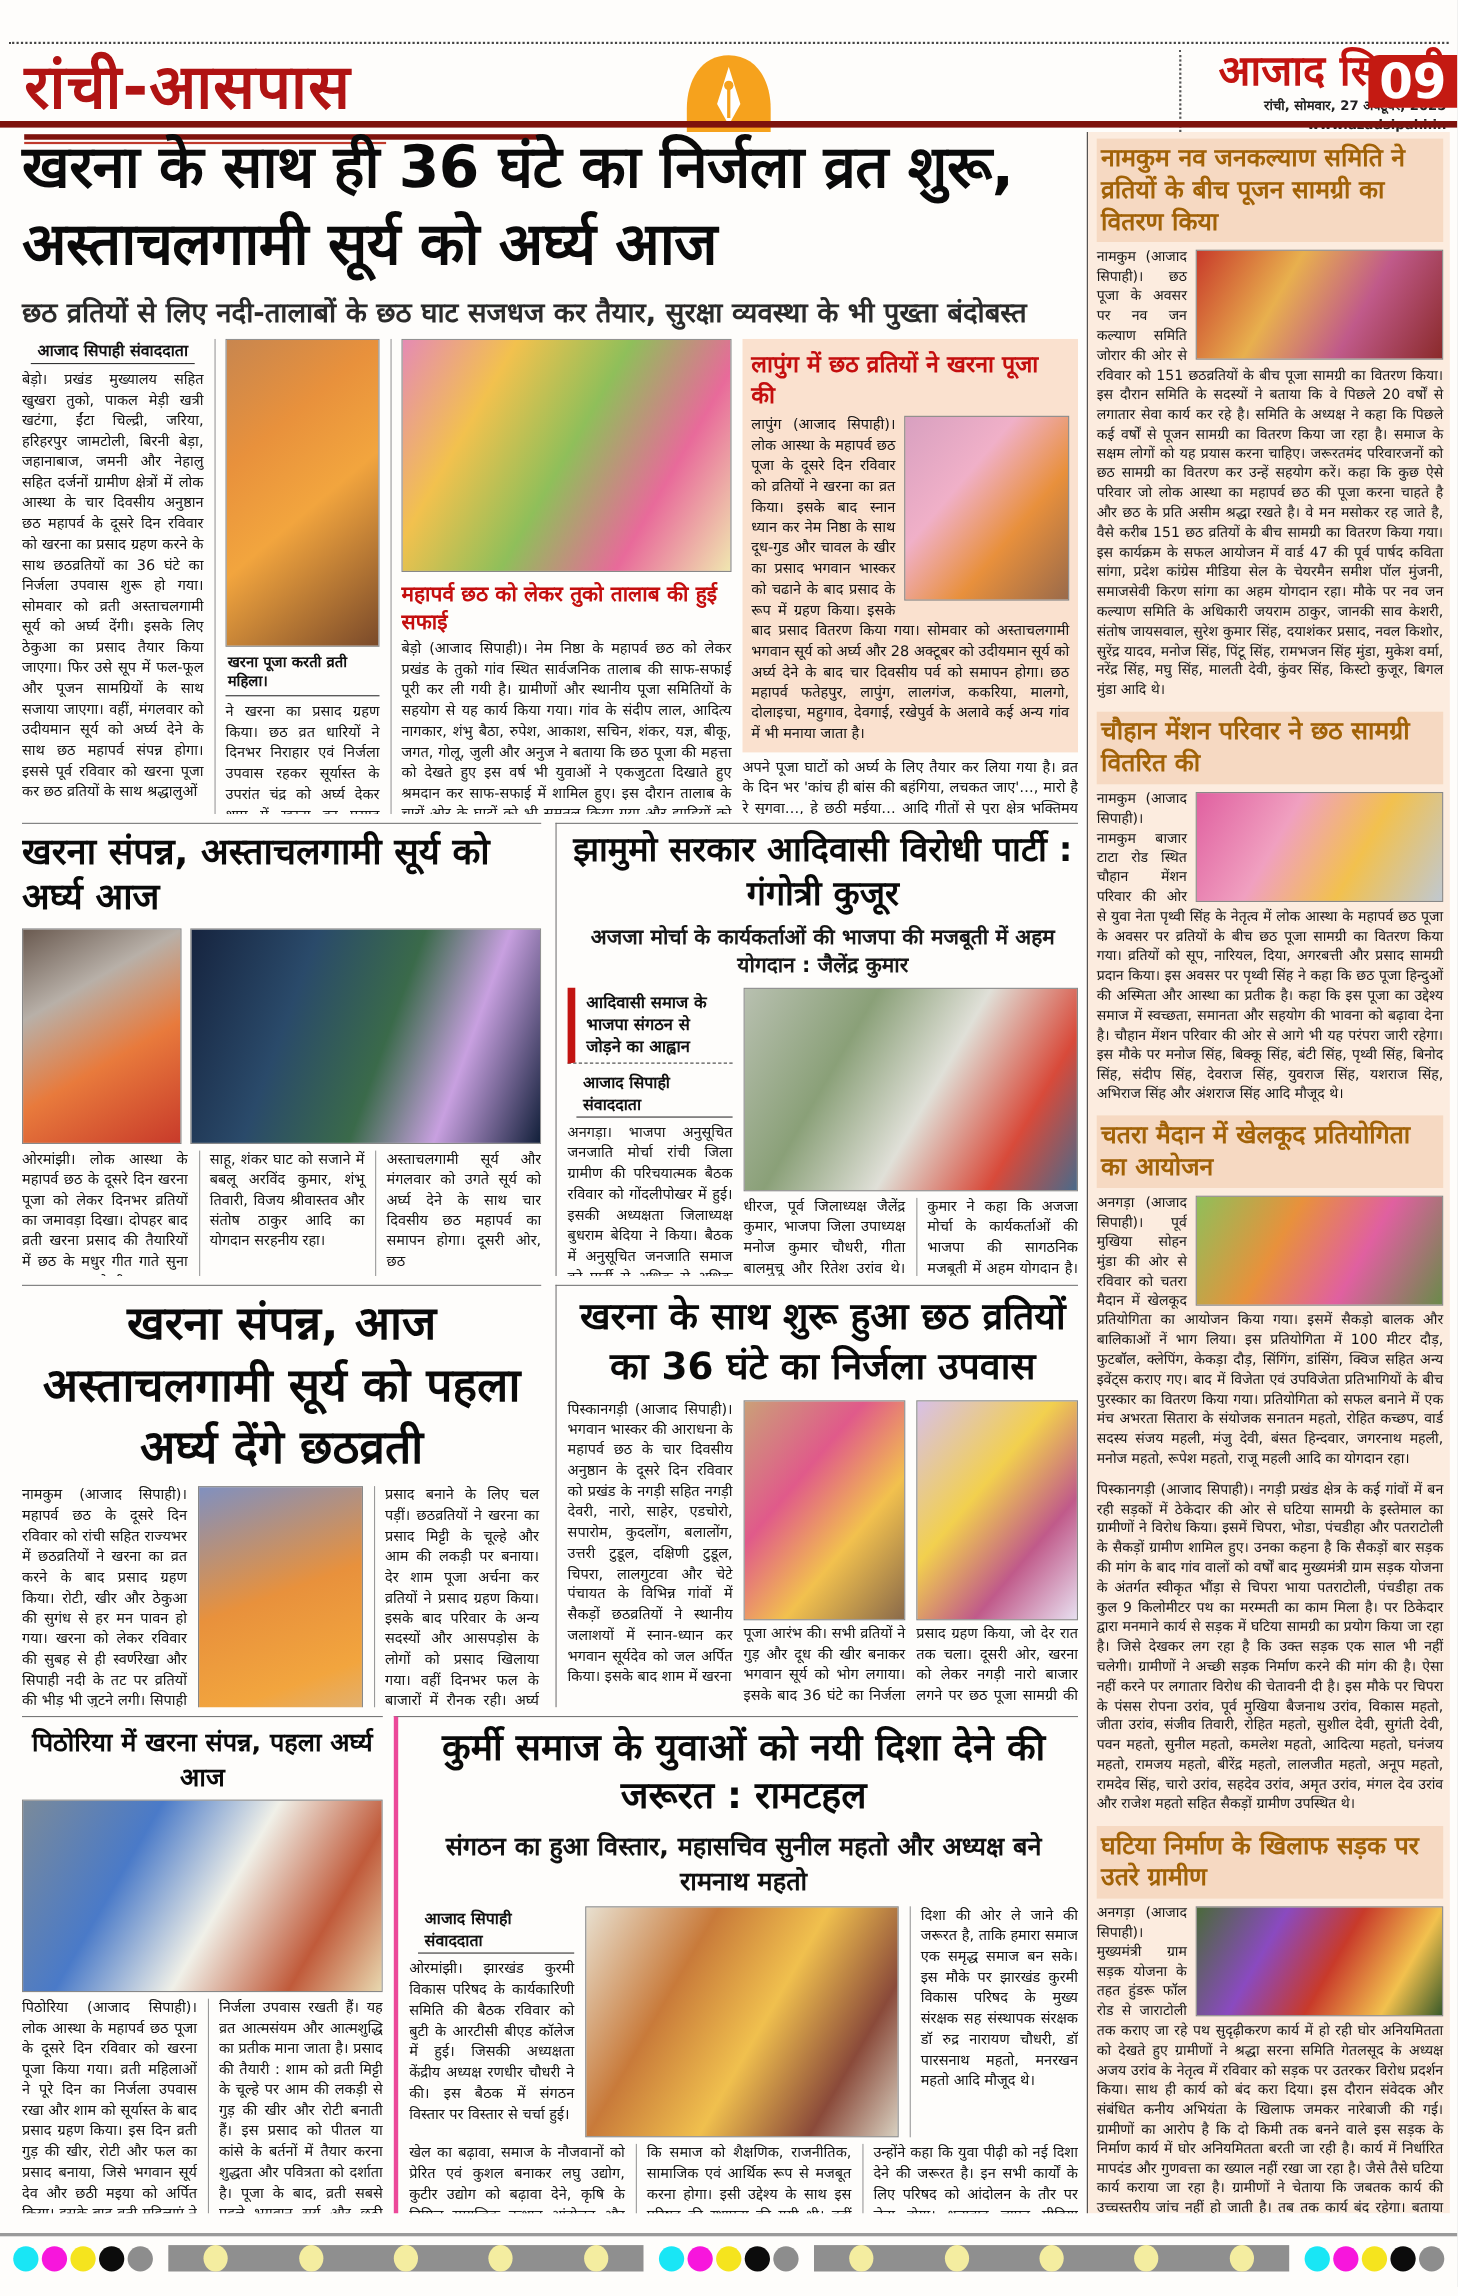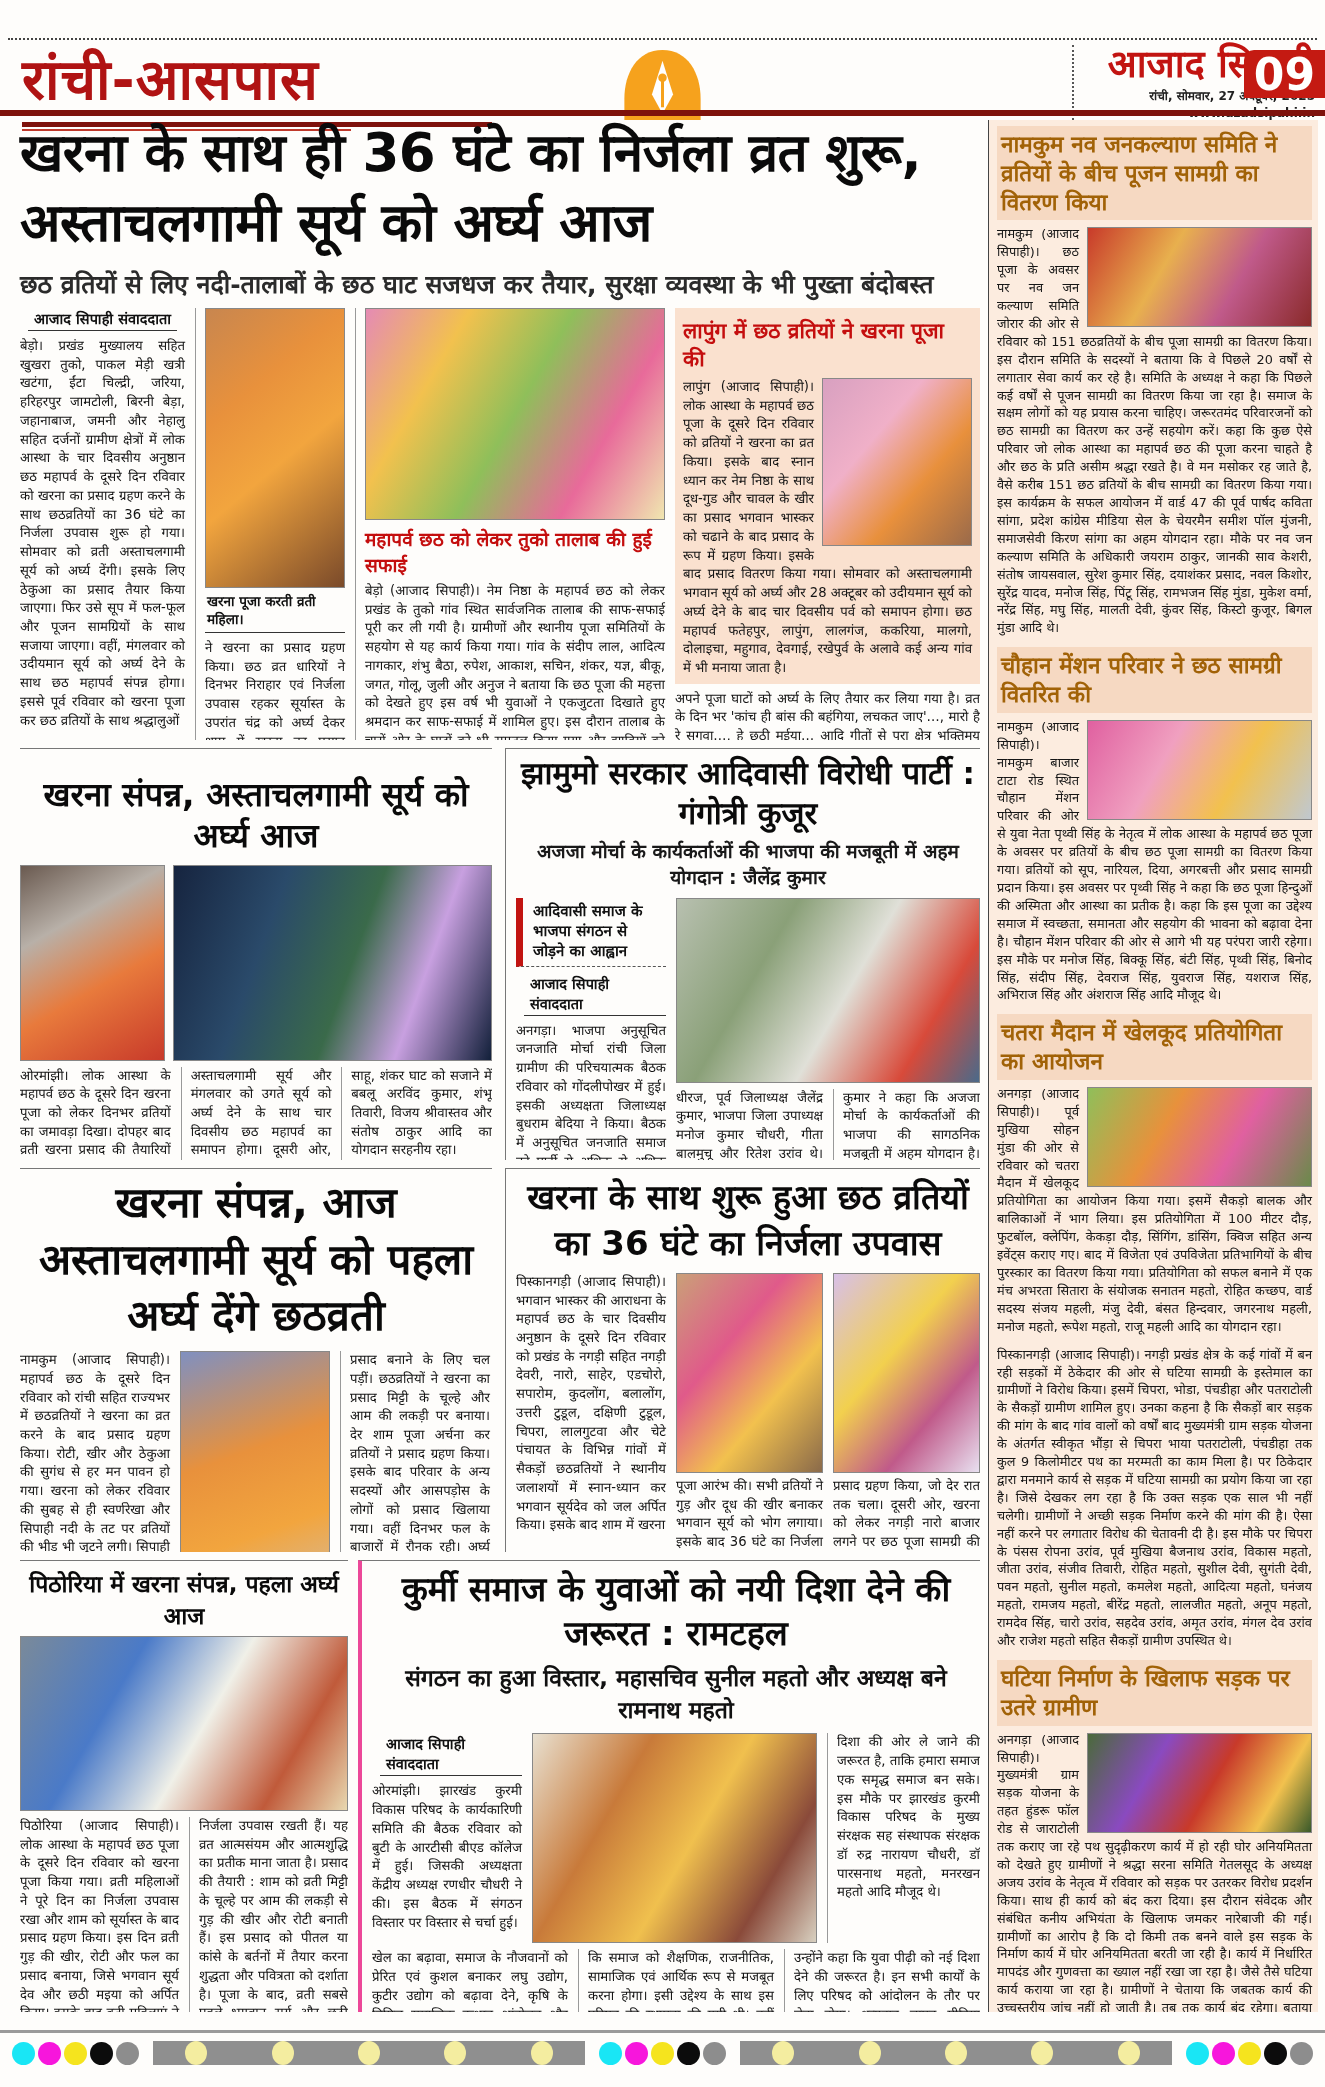--- a/index.html
+++ b/index.html
@@ -33,21 +33,21 @@
                  font-weight:800;color:#0a0a0a;letter-spacing:-.5px;}
   .lead-subhead{position:absolute;left:20px;top:266px;width:958px;font-size:25px;font-weight:700;color:#2b2b2b;}
   .row1{position:absolute;left:20px;top:308px;width:960px;height:432px;display:grid;
         grid-template-columns:165px 150px 310px 305px;column-gap:10px;overflow:hidden;}
   .lapung-box{background:#fae1cf;padding:8px 8px 6px 8px;}
   .lapung-box .hd{font-size:21px;font-weight:800;color:#c40e0e;margin-bottom:6px;}
   .tuko-hd{font-size:19px;font-weight:800;color:#c40e0e;margin:6px 0 4px 0;}
   
   .sec-hd{font-weight:800;color:#0a0a0a;}
   .row2L{position:absolute;left:20px;top:748px;width:472px;height:412px;overflow:hidden;border-top:1px solid #777;padding-top:4px;}
-  .row2L .sec-hd{font-size:33px;text-align:center;line-height:1.25;margin-top:21px;}
+  .row2L .sec-hd{font-size:33px;line-height:1.25;}
   .row2R{position:absolute;left:505px;top:748px;width:475px;height:412px;overflow:hidden;border-top:1px solid #777;border-left:1px solid #777;padding:4px 0 0 10px;}
   .row2R .sec-hd{font-size:31px;text-align:center;line-height:1.3;}
   .row2R .subhd{font-size:19px;font-weight:800;text-align:center;margin:4px 0 8px 0;color:#191919;}
   .quotebox{border-left:7px solid #c21411;padding:2px 4px 6px 10px;font-weight:800;font-size:15px;
             border-bottom:1px dashed #555;margin-bottom:6px;}
   .row3L{position:absolute;left:20px;top:1168px;width:472px;height:384px;overflow:hidden;border-top:1px solid #777;padding-top:6px;}
   .row3L .sec-hd{font-size:42px;text-align:center;line-height:1.35;}
   .row3R{position:absolute;left:505px;top:1168px;width:475px;height:384px;overflow:hidden;border-top:1px solid #777;border-left:1px solid #777;padding:6px 0 0 10px;}
   .row3R .sec-hd{font-size:34px;text-align:center;line-height:1.35;}
   .row4L{position:absolute;left:20px;top:1560px;width:328px;height:452px;overflow:hidden;border-top:1px solid #777;padding-top:6px;}
@@ -151,22 +151,22 @@
   </div>
 
   <div class="row2L">
     <div class="sec-hd">खरना संपन्न, अस्ताचलगामी सूर्य को अर्घ्य आज</div>
     <div style="display:grid;grid-template-columns:145px 1fr;column-gap:8px;margin-top:8px;">
       <div class="photo ph4"></div>
       <div class="photo ph5"></div>
     </div>
     <div class="cols3">
       <div class="body-txt">ओरमांझी। लोक आस्था के महापर्व छठ के दूसरे दिन खरना पूजा को लेकर दिनभर व्रतियों का जमावड़ा दिखा। दोपहर बाद व्रती खरना प्रसाद की तैयारियों में छठ के मधुर गीत गाते सुना गया। शाम ढलते ही खरना पूजा की तैयारी</div>
+      <div class="body-txt vr">साहू, शंकर घाट को सजाने में बबलू अरविंद कुमार, शंभू तिवारी, विजय श्रीवास्तव और संतोष ठाकुर आदि का योगदान सरहनीय रहा।</div>
       <div class="body-txt vr">अस्ताचलगामी सूर्य और मंगलवार को उगते सूर्य को अर्घ्य देने के साथ चार दिवसीय छठ महापर्व का समापन होगा। दूसरी ओर, छठ</div>
-      <div class="body-txt vr">साहू, शंकर घाट को सजाने में बबलू अरविंद कुमार, शंभू तिवारी, विजय श्रीवास्तव और संतोष ठाकुर आदि का योगदान सरहनीय रहा।</div>
     </div>
   </div>
 
   <div class="row2R">
     <div class="sec-hd">झामुमो सरकार आदिवासी विरोधी पार्टी : गंगोत्री कुजूर</div>
     <div class="subhd">अजजा मोर्चा के कार्यकर्ताओं की भाजपा की मजबूती में अहम योगदान : जैलेंद्र कुमार</div>
     <div style="display:grid;grid-template-columns:150px 1fr;column-gap:10px;">
       <div>
         <div class="quotebox">आदिवासी समाज के भाजपा संगठन से जोड़ने का आह्वान</div>
         <span class="byline">आजाद सिपाही संवाददाता</span>

